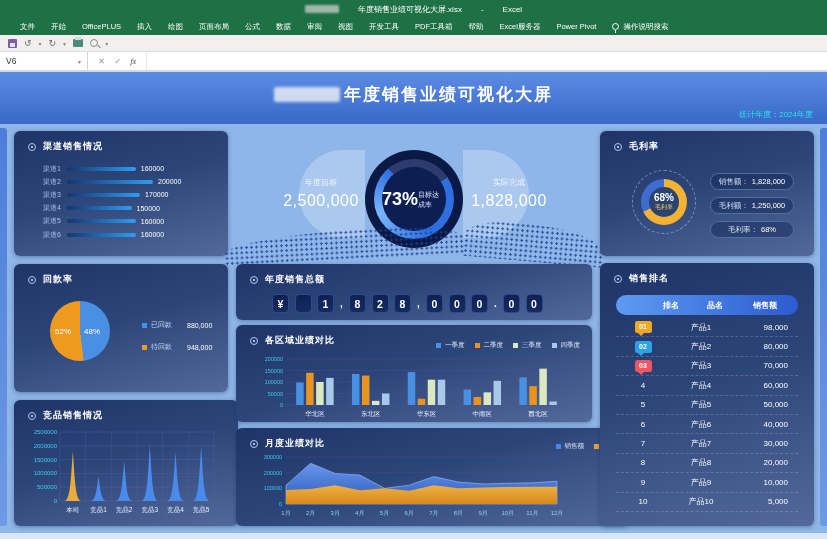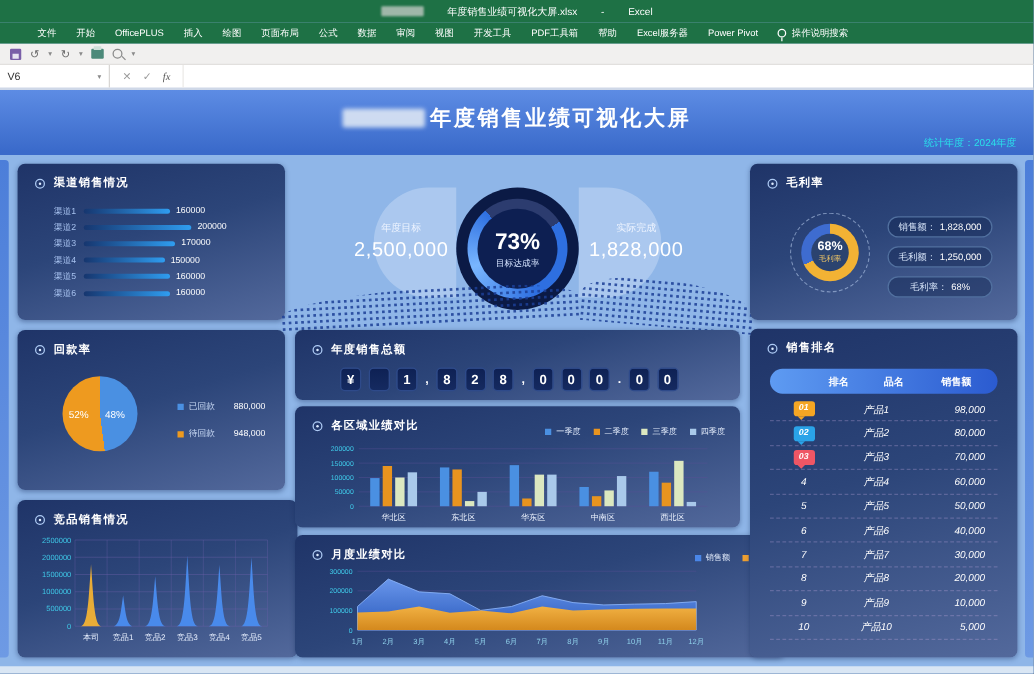--- a/index.html
+++ b/index.html
@@ -5,21 +5,21 @@
   * { margin:0; padding:0; box-sizing:border-box; }
   html,body { background:#5a5a5a; }
   .stage { position:relative; width:827px; height:539px; overflow:hidden;
            font-family:"Liberation Sans","DejaVu Sans",sans-serif; background:#8fb6e8; }
 
   
   .titlebar { position:absolute; top:0; left:0; width:827px; height:18px; background:#1e7145;
               display:flex; align-items:center; justify-content:center; gap:19px; color:#fff; font-size:8px; }
   .redact-sm { display:inline-block; width:34px; height:8px; background:#9fb7a9; filter:blur(1px); border-radius:1px; }
   .menubar { position:absolute; top:18px; left:0; width:827px; height:17px; background:#1e7145;
-             display:flex; align-items:center; padding:0 22px; color:#fff; font-size:7.5px; }
+             display:flex; align-items:center; padding:0 12px; color:#fff; font-size:7.5px; }
   .mtab { padding:0 8px; height:17px; display:flex; align-items:center; cursor:default; white-space:nowrap; }
   .msearch { display:flex; align-items:center; gap:4px; padding:0 8px; }
   .bulb { width:7px; height:7px; border:1px solid #fff; border-radius:50%; position:relative; }
   .bulb::after { content:''; position:absolute; left:2px; top:6px; width:1px; height:3px; background:#fff; }
   .qat { position:absolute; top:35px; left:0; width:827px; height:17px; background:#f1f0ef;
          border-bottom:1px solid #e2e0de; display:flex; align-items:center; gap:7px; padding:0 8px;
          color:#6b6b6b; font-size:9px; }
   .qicon { line-height:1; cursor:default; }
   .saveicon { width:9px; height:9px; background:#7a5fa8; border-radius:1px; position:relative; }
   .saveicon::after { content:''; position:absolute; left:2px; top:4px; width:5px; height:4px; background:#e8e4f2; }
@@ -75,21 +75,21 @@
 
   
   .kpizone { position:absolute; left:236px; top:56px; width:356px; height:130px; }
   .wing { position:absolute; top:22px; width:66px; height:88px; background:rgba(186,211,243,.65); }
   .wing.l { left:63px; border-radius:44px 0 0 44px; }
   .wing.r { left:227px; border-radius:0 44px 44px 0; }
   .gauge { position:absolute; left:129px; top:22px; width:98px; height:98px; border-radius:50%;
            background:#0b1a45; display:flex; align-items:center; justify-content:center; }
   .gring { position:absolute; inset:9px; border-radius:50%; }
   .ghole { position:absolute; inset:17px; border-radius:50%; background:#0d1f52; display:flex;
-           flex-direction:column; align-items:center; justify-content:center; }
+           align-items:center; justify-content:center; }
   .gpct { color:#fff; font-size:18px; font-weight:bold; }
   .gsub { color:#d6e4ff; font-size:7px; margin-top:2px; }
   .kpitext { position:absolute; text-align:center; width:110px; }
   .kpitext .klabel { font-size:8px; color:#eef4ff; }
   .kpitext .kvalue { font-size:16px; color:#fff; margin-top:4px; letter-spacing:.5px; }
   .kpitext.l { left:30px; top:49px; }
   .kpitext.r { left:218px; top:49px; }
   .dots { position:absolute; background-image:radial-gradient(#1c3f96 1px,rgba(0,0,0,0) 1.3px);
           background-size:5px 5px; opacity:.85; }
   .dots.w1 { left:-12px; top:102px; width:240px; height:30px; border-radius:100% 60% 0 0/100% 70% 0 0; transform:rotate(-3deg); }
@@ -117,21 +117,21 @@
            background:rgba(16,36,80,.45); border:1px solid #51709f; display:flex; align-items:center;
            justify-content:center; font-size:7.5px; color:#d5e3f8; white-space:nowrap; }
   .mstat b { color:#fff; font-weight:normal; margin-left:3px; }
 
   
   .rpill { position:absolute; left:16px; right:16px; top:32px; height:20px; border-radius:10px;
            background:linear-gradient(90deg,#5e9bf2,#2b5bd0); display:flex; align-items:center;
            font-size:8px; color:#fff; font-weight:bold;padding-left:28px; }
   .rrows { position:absolute; left:16px; right:16px; top:55px; }
   .rrow { display:flex; align-items:center; height:19.4px; font-size:8px; color:#fff;
-          border-bottom:1px dashed rgba(205,175,230,.28);font-style:italic; }
+          border-bottom:1px dashed rgba(205,175,230,.28); }
   .rc1 { width:54px; text-align:center; }
   .rc2 { flex:1; text-align:center; }
   .rc3 { width:66px; text-align:right; padding-right:10px; }
   .rpill .rc3 { text-align:center; padding-right:0; }
   .badge { display:inline-block; width:17px; height:12px; border-radius:2.5px; font-size:7px; font-weight:bold;
            line-height:12px; color:#fff; text-align:center; position:relative; }
   .badge i { position:absolute; left:3px; top:12px; border:3px solid transparent; border-bottom:none; }
 </style>
 </head>
 <body>

